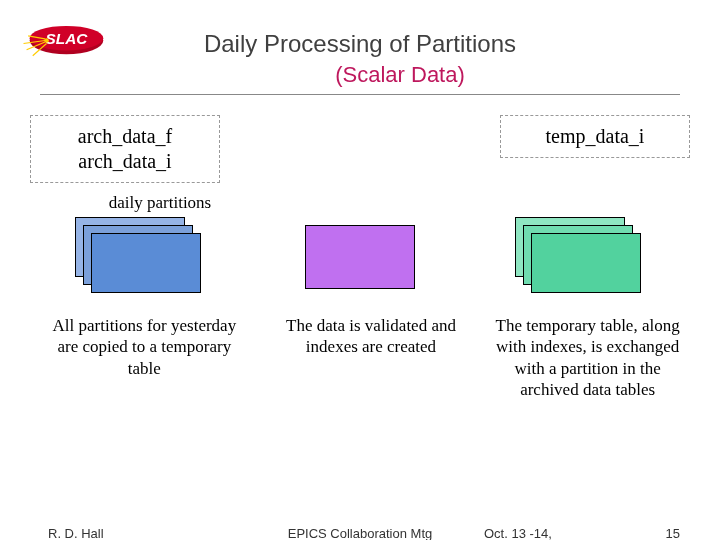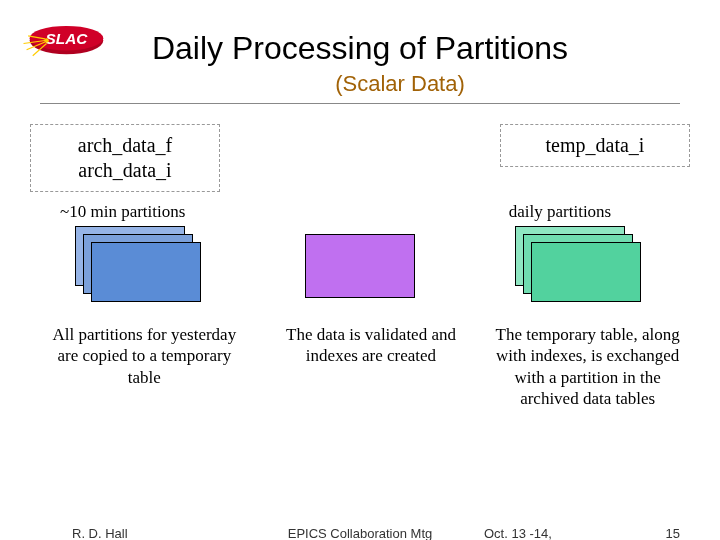--- a/index.html
+++ b/index.html
@@ -17,27 +17,27 @@
     top: 18px;
     left: 22px;
     width: 92px;
     height: 48px;
   }
   .header-area {
     text-align: center;
     padding-top: 30px;
   }
   .title {
-    color: #000000;
-    font-size: 32px;
+    color: #404040;
+    font-size: 24px;
     font-family: Verdana, sans-serif;
     margin: 0;
   }
   .subtitle {
-    color: #a16207;
+    color: #be185d;
     font-size: 22px;
     font-family: Verdana, sans-serif;
     margin: 4px 0 0 0;
     padding-left: 80px;
   }
   .hr {
     margin: 6px 40px 0 40px;
     border: none;
     border-top: 1px solid #888;
   }
@@ -110,21 +110,21 @@
   .footer {
     position: absolute;
     bottom: 14px;
     left: 0;
     width: 720px;
     display: flex;
     font-family: Verdana, sans-serif;
     font-size: 13px;
     color: #333;
   }
-  .footer .author { position:absolute; left: 72px; }
+  .footer .author { position:absolute; left: 48px; }
   .footer .mid { position:absolute; left:0; width:720px; text-align:center; line-height:1.2; }
   .footer .date { position:absolute; left: 484px; }
   .footer .pagenum { position:absolute; right: 40px; }
 </style>
 </head>
 <body>
 
 <svg class="logo" viewBox="0 0 120 60">
   <ellipse cx="58" cy="28" rx="48" ry="18" fill="#b00020"></ellipse>
   <ellipse cx="58" cy="25" rx="48" ry="16" fill="#d00028"></ellipse>
@@ -152,21 +152,20 @@
     </div>
   </div>
   <div class="col">
     <div class="table-box">
       <div>temp_data_i</div>
     </div>
   </div>
 </div>
 
 <div class="label-row">
-  <div class="label-left">~10 min partitions</div>
   <div class="label-right">daily partitions</div>
 </div>
 
 <div class="stacks">
   <div class="stack-wrap">
     <div class="card blue1" style="left:30px; top:0;"></div>
     <div class="card blue2" style="left:38px; top:8px;"></div>
     <div class="card blue3" style="left:46px; top:16px;"></div>
   </div>
   <div class="stack-wrap">

